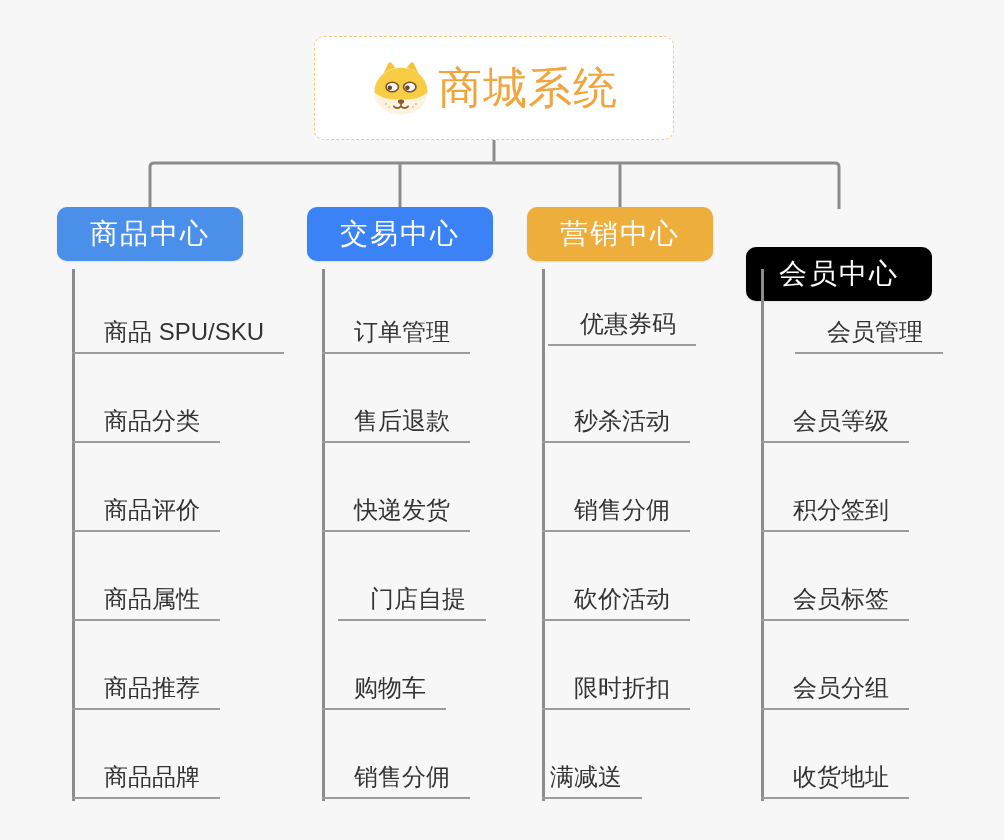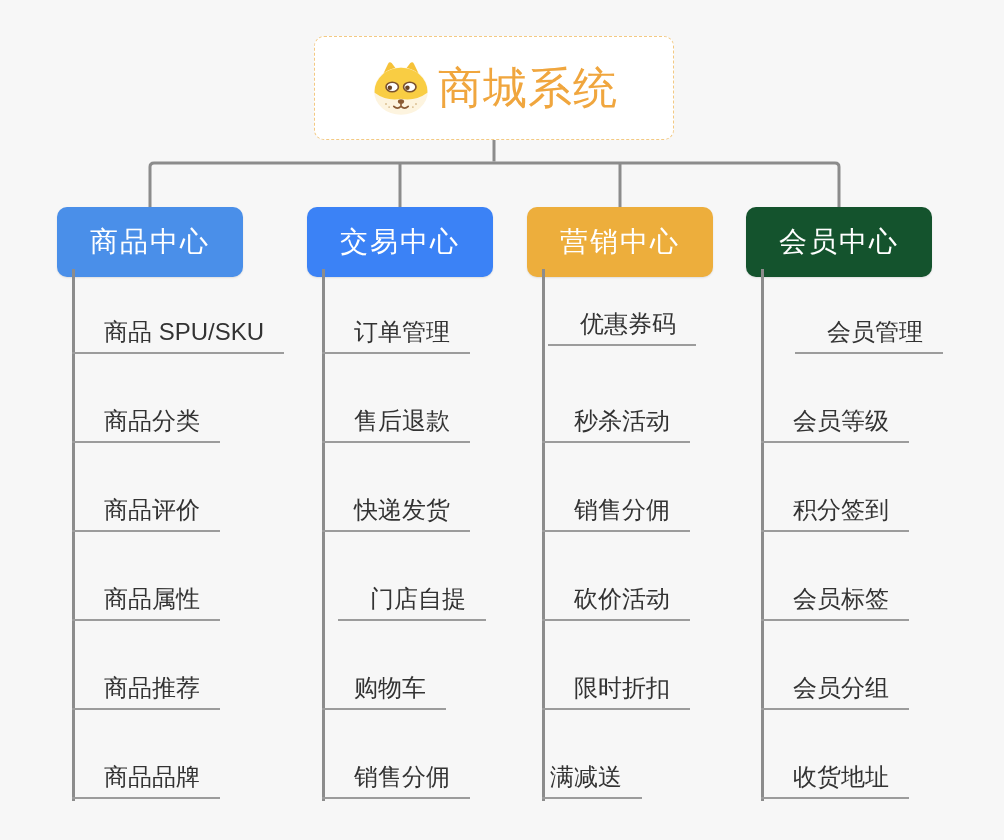--- a/index.html
+++ b/index.html
@@ -44,21 +44,21 @@
   }
   .dog-icon {
     width: 62px;
     height: 56px;
     flex: 0 0 auto;
   }
   .branch-header {
     position: absolute;
     top: 207px;
     width: 186px;
-    height: 70px;
+    height: 54px;
     border-radius: 10px;
     display: flex;
     align-items: center;
     justify-content: center;
     box-shadow: 0 1px 2px rgba(0,0,0,0.10);
   }
   .branch-label {
     color: #ffffff;
     font-size: 28px;
     letter-spacing: 2px;
@@ -139,21 +139,21 @@
       <div class="branch-header" style="left: 527px; background: rgb(237, 174, 60);">
         <span class="branch-label">营销中心</span>
       </div>
       <div class="branch-vline" style="left: 542px;"></div>
       <div class="leaf-item" style="left: 542px; top: 308px; margin-left: 6px;">优惠券码</div>
       <div class="leaf-item" style="left: 542px; top: 405px;">秒杀活动</div>
       <div class="leaf-item" style="left: 542px; top: 494px;">销售分佣</div>
       <div class="leaf-item" style="left: 542px; top: 583px;">砍价活动</div>
       <div class="leaf-item" style="left: 542px; top: 672px;">限时折扣</div>
       <div class="leaf-item" style="left: 542px; top: 761px; padding-left: 8px;">满减送</div>
-      <div class="branch-header" style="left: 746px; background: #14532d;">
+      <div class="branch-header" style="left: 746px; background: #000000; margin-top: 40px;">
         <span class="branch-label">会员中心</span>
       </div>
       <div class="branch-vline" style="left: 761px;"></div>
       <div class="leaf-item" style="left: 761px; top: 316px; margin-left: 34px;">会员管理</div>
       <div class="leaf-item" style="left: 761px; top: 405px;">会员等级</div>
       <div class="leaf-item" style="left: 761px; top: 494px;">积分签到</div>
       <div class="leaf-item" style="left: 761px; top: 583px;">会员标签</div>
       <div class="leaf-item" style="left: 761px; top: 672px;">会员分组</div>
       <div class="leaf-item" style="left: 761px; top: 761px;">收货地址</div>
     </div>

